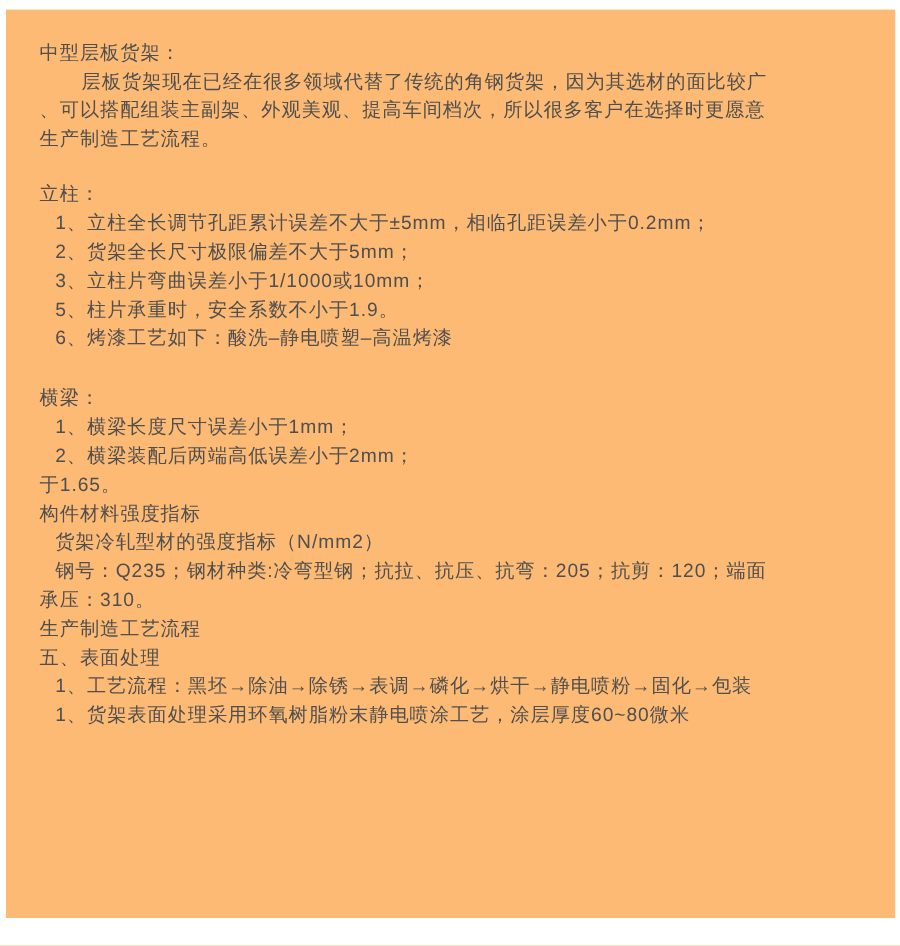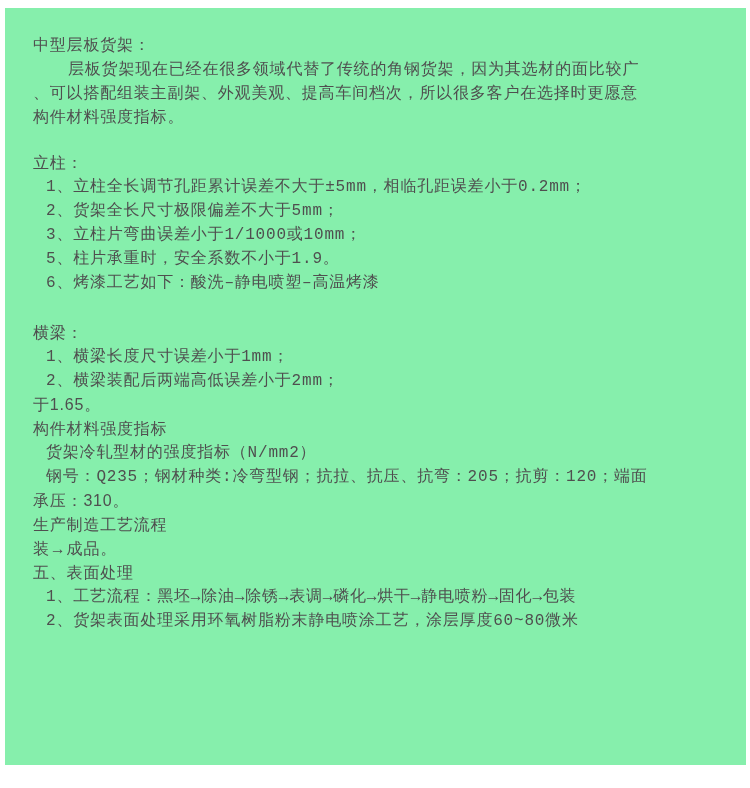--- a/index.html
+++ b/index.html
@@ -6,50 +6,50 @@
     margin: 0;
     padding: 0;
     background: #ffffff;
     width: 750px;
   }
   .page {
     position: relative;
     margin: 8px 4px 0 5px;
     width: 741px;
     height: 757px;
-    background: #86efac;
+    background: #fdba74;
     box-sizing: border-box;
     padding-top: 25px;
     overflow: hidden;
     font-family: "Liberation Sans", "DejaVu Sans", sans-serif;
     color: #4f4f4f;
   }
   .line {
     font-size: 16px;
     line-height: 24px;
     height: 24px;
     letter-spacing: 0.8px;
     white-space: nowrap;
     font-weight: 400;
   }
   .flush { padding-left: 28px; }
-  .item  { padding-left: 41px; font-family: Liberation Mono, monospace; }
+  .item  { padding-left: 41px; }
   .para  { padding-left: 63px; }
   .spacer-a { height: 22px; }
   .spacer-b { height: 26px; }
 </style>
 </head>
 <body>
 
 <div class="page">
 
   <div class="line flush">中型层板货架：</div>
   <div class="line para">层板货架现在已经在很多领域代替了传统的角钢货架，因为其选材的面比较广</div>
   <div class="line flush">、可以搭配组装主副架、外观美观、提高车间档次，所以很多客户在选择时更愿意</div>
-  <div class="line flush">构件材料强度指标。</div>
+  <div class="line flush">生产制造工艺流程。</div>
 
   <div class="spacer-a"></div>
 
   <div class="line flush">立柱：</div>
   <div class="line item">1、立柱全长调节孔距累计误差不大于±5mm，相临孔距误差小于0.2mm；</div>
   <div class="line item">2、货架全长尺寸极限偏差不大于5mm；</div>
   <div class="line item">3、立柱片弯曲误差小于1/1000或10mm；</div>
   <div class="line item">5、柱片承重时，安全系数不小于1.9。</div>
   <div class="line item">6、烤漆工艺如下：酸洗–静电喷塑–高温烤漆</div>
 
@@ -57,18 +57,17 @@
 
   <div class="line flush">横梁：</div>
   <div class="line item">1、横梁长度尺寸误差小于1mm；</div>
   <div class="line item">2、横梁装配后两端高低误差小于2mm；</div>
   <div class="line flush">于1.65。</div>
   <div class="line flush">构件材料强度指标</div>
   <div class="line item">货架冷轧型材的强度指标（N/mm2）</div>
   <div class="line item">钢号：Q235；钢材种类:冷弯型钢；抗拉、抗压、抗弯：205；抗剪：120；端面</div>
   <div class="line flush">承压：310。</div>
   <div class="line flush">生产制造工艺流程</div>
-  <div class="line flush">装→成品。</div>
   <div class="line flush">五、表面处理</div>
   <div class="line item">1、工艺流程：黑坯→除油→除锈→表调→磷化→烘干→静电喷粉→固化→包装</div>
-  <div class="line item">2、货架表面处理采用环氧树脂粉末静电喷涂工艺，涂层厚度60~80微米</div>
+  <div class="line item">1、货架表面处理采用环氧树脂粉末静电喷涂工艺，涂层厚度60~80微米</div>
 
 </div>
 
 </body></html>

